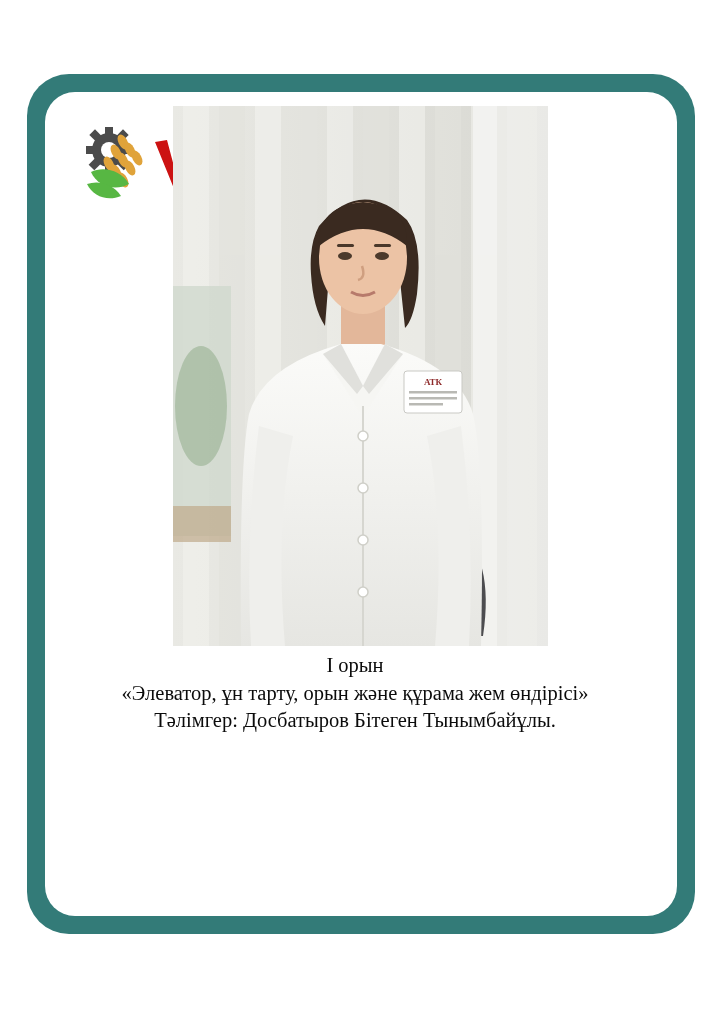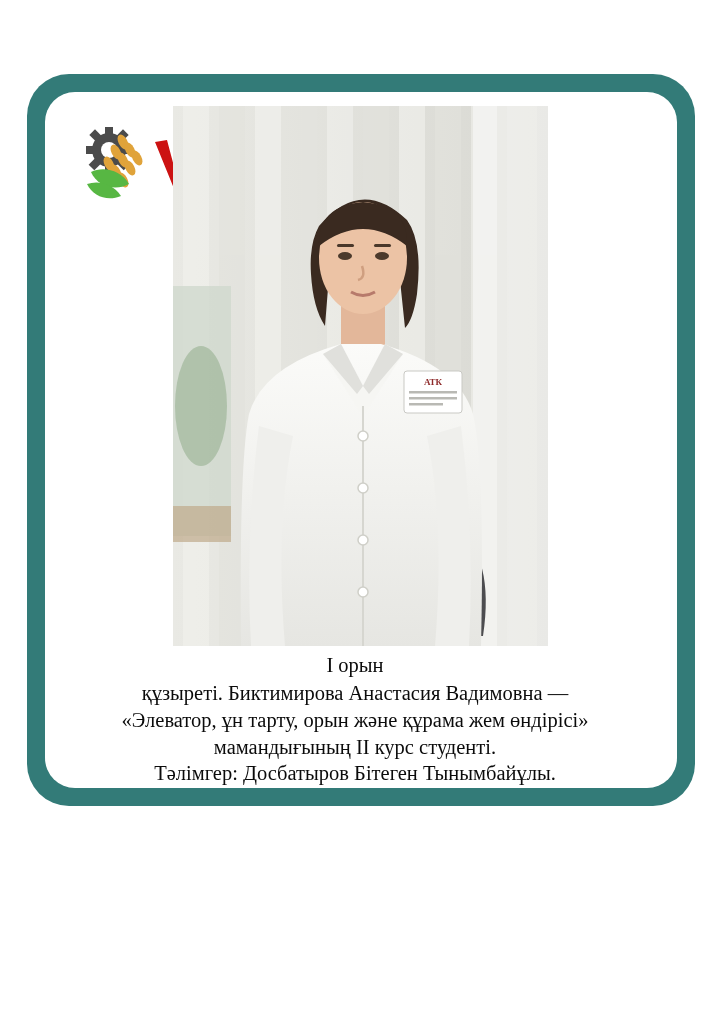--- a/index.html
+++ b/index.html
@@ -18,21 +18,21 @@
     width: 723px;
     height: 1024px;
     background: #ffffff;
   }
   
   .card-frame {
     position: absolute;
     left: 27px;
     top: 74px;
     width: 668px;
-    height: 732px;
+    height: 860px;
     background: #337b78;
     border-radius: 42px;
     box-sizing: border-box;
   }
   .card-inner {
     position: absolute;
     left: 18px;
     top: 18px;
     right: 18px;
     bottom: 18px;
@@ -203,22 +203,20 @@
             <text x="260" y="279" text-anchor="middle" font-family="Liberation Serif, serif" font-size="9" font-weight="bold" fill="#8e2a2a">АТК</text>
             <rect x="236" y="285" width="48" height="2.5" fill="#b9b9b4"></rect>
             <rect x="236" y="291" width="48" height="2.5" fill="#b9b9b4"></rect>
             <rect x="236" y="297" width="34" height="2.5" fill="#b9b9b4"></rect>
           </g>
         </svg>
       </div>
 
       <div class="text-block">
         <span class="line first">I орын</span>
-        <span class="line">құзыреті. Биктимирова Анастасия Вадимовна —</span>
         <span class="line">«Элеватор, ұн тарту, орын және құрама жем өндірісі»</span>
-        <span class="line">мамандығының II курс студенті.</span>
         <span class="line">Тәлімгер: Досбатыров Бітеген Тынымбайұлы.</span>
       </div>
 
     </div>
   </div>
 
 </div>
 
 </body></html>

